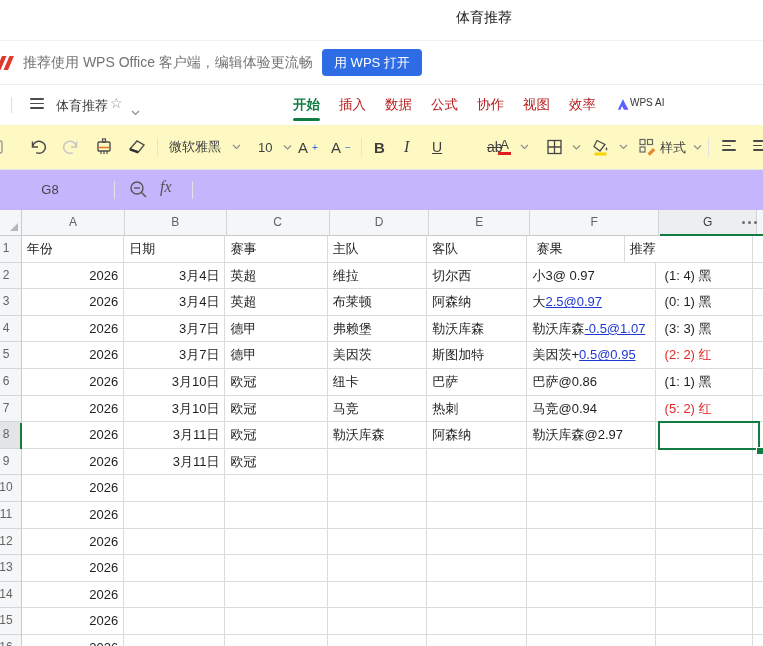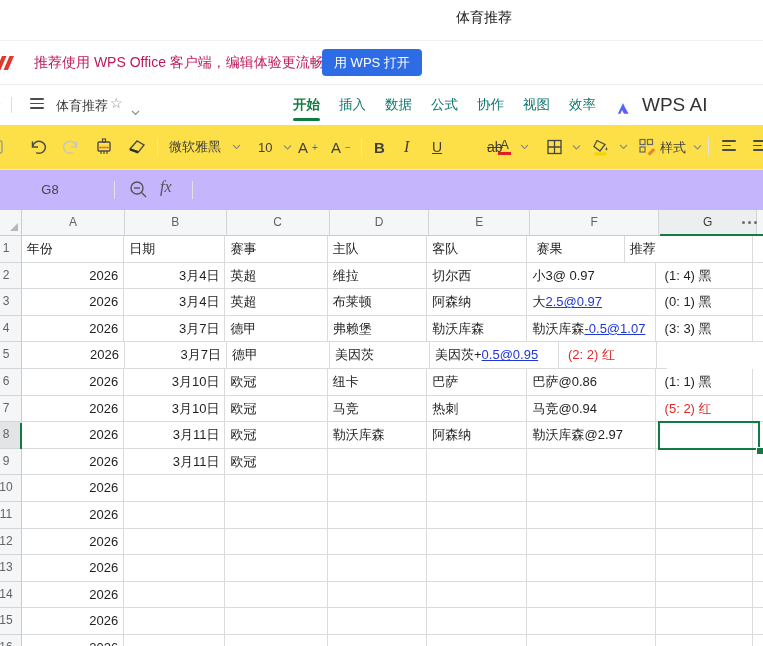--- a/index.html
+++ b/index.html
@@ -7,39 +7,39 @@
     width:763px;height:646px;overflow:hidden;position:relative;background:#fff;
     font-family:"Liberation Sans","DejaVu Sans",sans-serif;
     -webkit-font-smoothing:antialiased;color:#222;
   }
   
   .titlebar{position:absolute;left:0;top:0;width:763px;height:40px;background:#fff;}
   .titlebar .doc-title{position:absolute;left:456px;top:9px;font-size:14px;color:#1c1c1c;}
   
   .banner{position:absolute;left:0;top:40px;width:763px;height:44px;background:#fff;border-top:1px solid #f2f2f2;overflow:hidden;}
   .banner .wps-logo{position:absolute;left:-5px;top:11px;}
-  .banner .banner-text{position:absolute;left:34px;top:13px;font-size:14px;color:#be185d;}
+  .banner .banner-text{position:absolute;left:23px;top:13px;font-size:14px;color:#737373;}
   .banner .open-btn{position:absolute;left:322px;top:8px;height:27px;padding:0 12px;background:#2e6ce6;color:#fff;
     border:none;border-radius:4px;font-size:13px;line-height:27px;cursor:pointer;font-family:inherit;}
   
   .menubar{position:absolute;left:0;top:84px;width:763px;height:40px;background:#fff;border-top:1px solid #ececec;border-bottom:1px solid #e6e6e6;overflow:hidden;}
   .menubar .plus-icn{position:absolute;left:-9px;top:9px;font-size:17px;color:#6b6b6b;}
   .menubar .vdiv{position:absolute;left:11px;top:12px;width:1px;height:16px;background:#ddd;}
   .hamburger{position:absolute;left:30px;top:13px;width:14px;height:12px;}
   .hamburger i{display:block;height:1.6px;background:#4c4c4c;margin-bottom:3px;border-radius:1px;}
   .menubar .mdoc-title{position:absolute;left:56px;top:12px;font-size:13px;color:#3a3a3a;}
   .menubar .star{position:absolute;left:110px;top:10px;font-size:14px;color:#8d8d8d;}
   .menubar .mchev{position:absolute;left:131px;top:17px;}
   .tabs{position:absolute;left:293px;top:0;height:39px;display:flex;align-items:center;gap:19px;}
-  .tab{font-size:13.5px;color:#0f766e;cursor:pointer;position:relative;height:39px;line-height:39px;white-space:nowrap;}
+  .tab{font-size:13.5px;color:#b91c1c;cursor:pointer;position:relative;height:39px;line-height:39px;white-space:nowrap;}
   .tab.active{color:#107c41;font-weight:bold;}
   .tab.active::after{content:"";position:absolute;left:0;right:0;bottom:3px;height:3px;border-radius:2px;background:#107c41;}
-  .ai-item{display:flex;align-items:flex-end;gap:12px;font-size:19px;color:#333;cursor:pointer;}
-  
-  .toolbar{position:absolute;left:0;top:125px;width:763px;height:44px;background:#fde047;border-bottom:1px solid #e4e4e4;overflow:hidden;}
+  .ai-item{display:flex;align-items:flex-start;gap:0;font-size:10px;color:#333;cursor:pointer;}
+  
+  .toolbar{position:absolute;left:0;top:125px;width:763px;height:44px;background:#fef9c3;border-bottom:1px solid #e4e4e4;overflow:hidden;}
   .titem{position:absolute;top:50%;transform:translateY(-50%);display:flex;align-items:center;gap:3px;cursor:pointer;color:#3e3e3e;}
   .tdiv{position:absolute;top:13px;width:1px;height:18px;background:#e2e2e2;}
   .glyph-b{font-weight:bold;font-size:15px;}
   .glyph-i{font-style:italic;font-family:"Liberation Serif","DejaVu Serif",serif;font-size:16px;}
   .glyph-u{font-size:14px;text-decoration:underline;}
   .glyph-ab{font-size:14px;text-decoration:line-through;margin-left:26px;}
   .fontname{font-size:13px;color:#404040;}
   .fontsize{font-size:13px;color:#404040;}
   .fc-a{font-size:13px;line-height:11px;text-align:center;}
   .fc-bar{width:13px;height:3px;margin-top:2px;}
@@ -324,20 +324,21 @@
         <div class="cell wH"></div>
       </div>
       <div class="grid-row">
         <div class="row-h">
           <span>5</span>
         </div>
         <div class="cell wA num">2026</div>
         <div class="cell wB num">3月7日</div>
         <div class="cell wC">德甲</div>
         <div class="cell wD">美因茨</div>
+        <div class="cell wE">斯图加特</div>
         <div class="cell wF"><span>美因茨+</span><span class="link">0.5@0.95</span></div>
         <div class="cell wG result red">(2: 2) 红</div>
         <div class="cell wH"></div>
       </div>
       <div class="grid-row">
         <div class="row-h">
           <span>6</span>
         </div>
         <div class="cell wA num">2026</div>
         <div class="cell wB num">3月10日</div>

